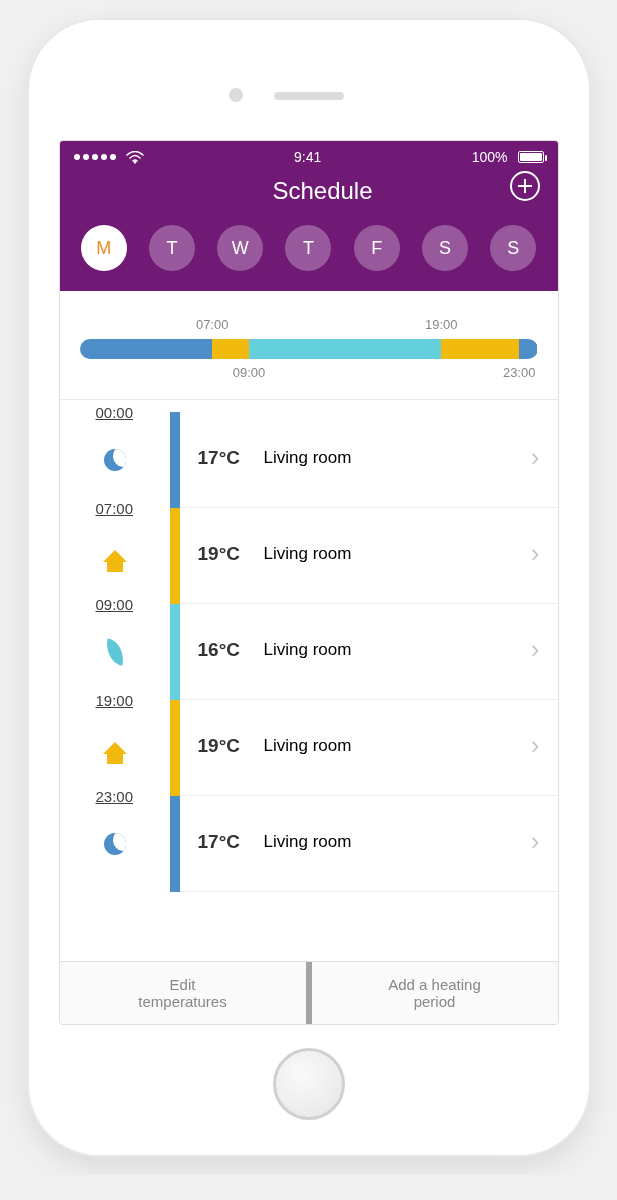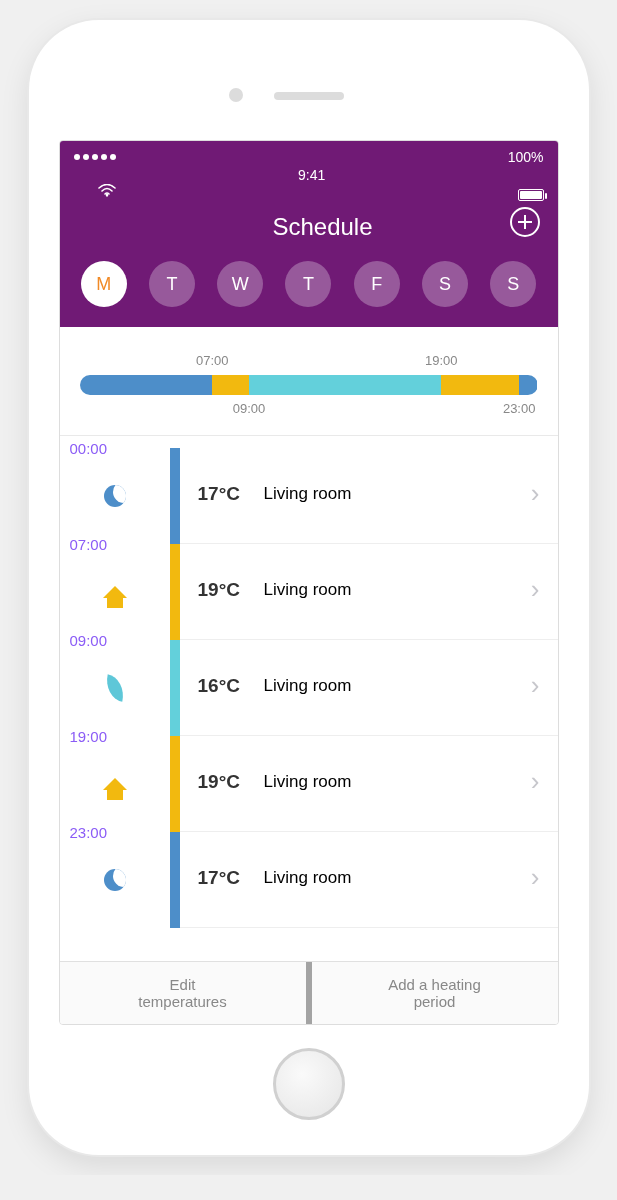--- a/index.html
+++ b/index.html
@@ -55,21 +55,21 @@
     color: #fff;
   }
   .status-bar {
     display: flex;
     justify-content: space-between;
     align-items: center;
     padding: 8px 14px 4px;
     font-size: 14px;
     font-weight: 500;
   }
-  .status-left, .status-right { display: flex; align-items: flex-end; gap: 24px; flex-direction: column; }
+  .status-left, .status-right { display: flex; align-items: center; gap: 10px; }
   .dots { display: flex; gap: 3px; }
   .dot { width: 6px; height: 6px; border-radius: 50%; background: #fff; }
   .title-row {
     display: flex;
     align-items: center;
     justify-content: center;
     position: relative;
     padding: 8px 0 14px;
   }
   .title-row h1 { font-size: 24px; font-weight: 400; margin-left: 28px; }
@@ -129,23 +129,24 @@
   .left-col {
     width: 110px;
     display: flex;
     flex-direction: column;
     justify-content: center;
     align-items: center;
     position: relative;
   }
   .time-label {
     position: absolute;
-    left: 10px;
+    left: 36px;
     font-size: 15px;
-    color: #8b5cf6;
+    color: #404040;
+    text-decoration: underline;
   }
   .icon-slot {
     width: 28px; height: 28px;
     display: flex; align-items: center; justify-content: center;
   }
   .color-bar { width: 10px; }
   .row-main {
     flex: 1;
     display: flex;
     align-items: center;

